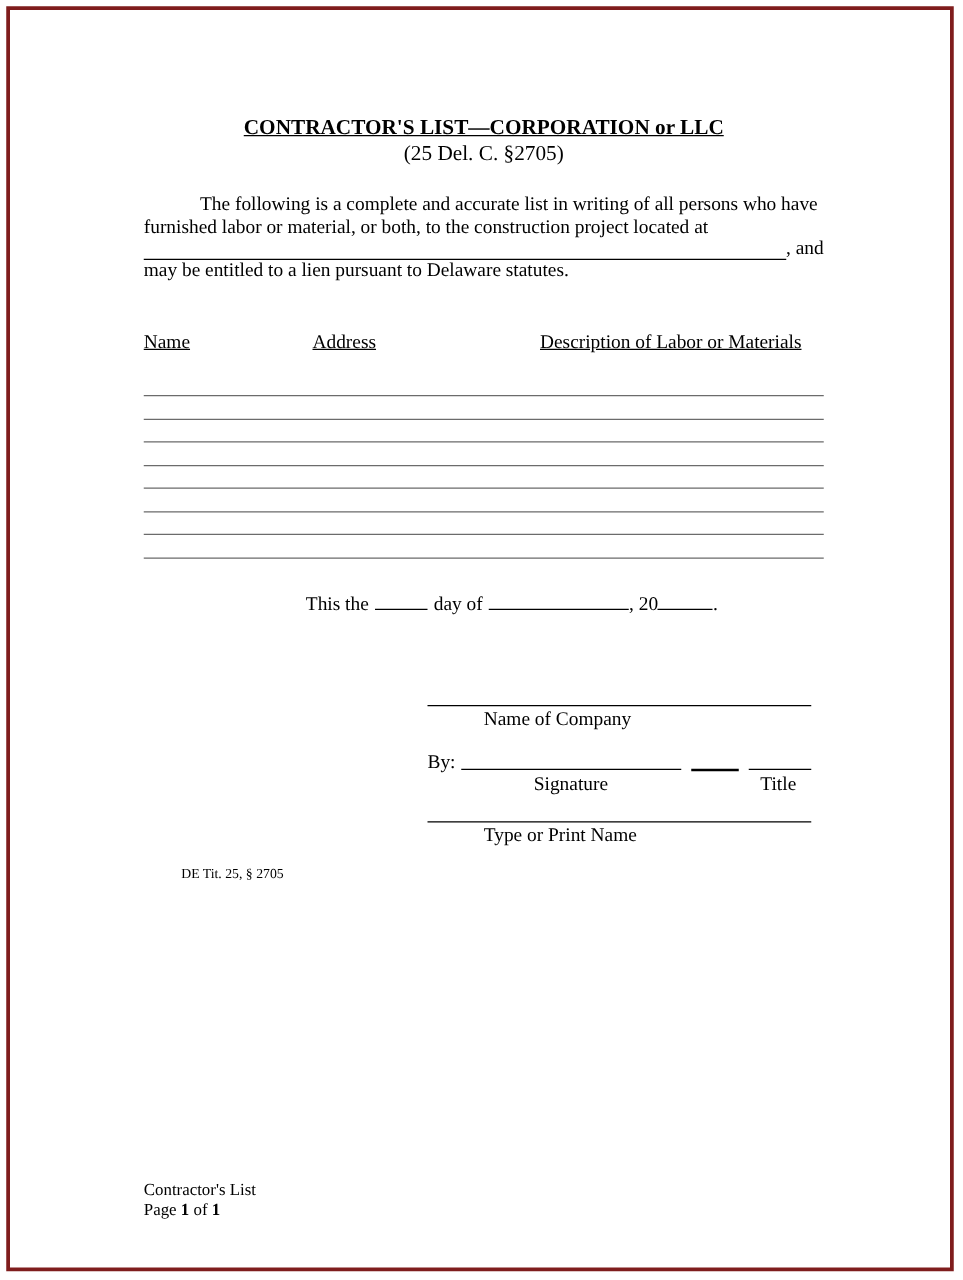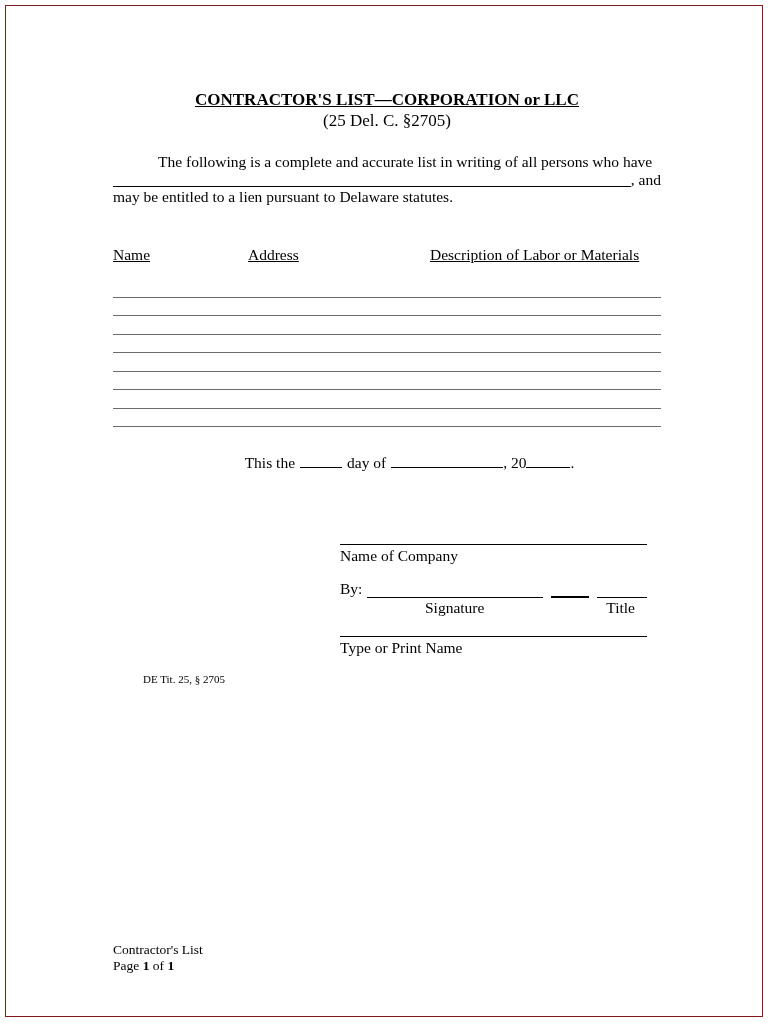--- a/index.html
+++ b/index.html
@@ -6,21 +6,21 @@
   body {
     font-family: "Liberation Serif", "DejaVu Serif", serif;
     color: #000;
     width: 770px;
   }
   .sheet {
     position: relative;
     width: 758px;
     height: 1012px;
     margin: 5px;
-    border: 1px solid #7f1d1d;
+    border: 3px solid #7f1d1d;
     background: #fff;
     box-sizing: border-box;
     overflow: hidden;
     font-family: Liberation Serif, serif;
   }
   .content {
     position: absolute;
     left: 107px;
     right: 101px;
     top: 0;
@@ -36,20 +36,21 @@
   }
   .subtitle {
     text-align: center;
     font-size: 17px;
     margin-top: 3px;
   }
   .intro { margin-top: 24px; }
   .intro-line.first { text-indent: 45px; }
   .intro-blank-row {
     display: flex;
+    align-items: flex-end;
     height: 17.5px;
   }
   .fill-line {
     flex: 1;
     height: 15px;
     border-bottom: 1px solid #000;
   }
   .col-headers {
     margin-top: 40px;
     display: grid;
@@ -79,25 +80,25 @@
   .sig-block {
     margin-top: 58px;
     margin-left: 227px;
     width: 307px;
   }
   .sig-underline {
     height: 14px;
     border-bottom: 1px solid #000;
   }
   .sig-underline.second { margin-top: 6px; }
-  .sig-label { margin-top: 2px; }
+  .sig-label { margin-top: 2px; margin-left: 45px; }
   .by-row {
     margin-top: 16px;
     display: flex;
-    align-items: flex-end;
+    align-items: flex-start;
   }
   .by-fill {
     flex: 1;
     height: 14px;
     border-bottom: 1px solid #000;
     margin-left: 5px;
   }
   .by-thick {
     width: 38px;
     height: 14px;
@@ -137,20 +138,21 @@
 <body>
 
 <div class="sheet">
   <div class="content">
 
     <div class="title">CONTRACTOR'S LIST—CORPORATION or LLC</div>
     <div class="subtitle">(25 Del. C. §2705)</div>
 
     <div class="intro">
       <div class="intro-line first">The following is a complete and accurate list in writing of all persons who have</div>
+      <div class="intro-line">furnished labor or material, or both, to the construction project located at</div>
       <div class="intro-blank-row">
         <span class="fill-line"></span>
         <span class="blank-suffix">, and</span>
       </div>
       <div class="intro-line">may be entitled to a lien pursuant to Delaware statutes.</div>
     </div>
 
     <div class="col-headers">
       <span class="col">Name</span>
       <span class="col">Address</span>

